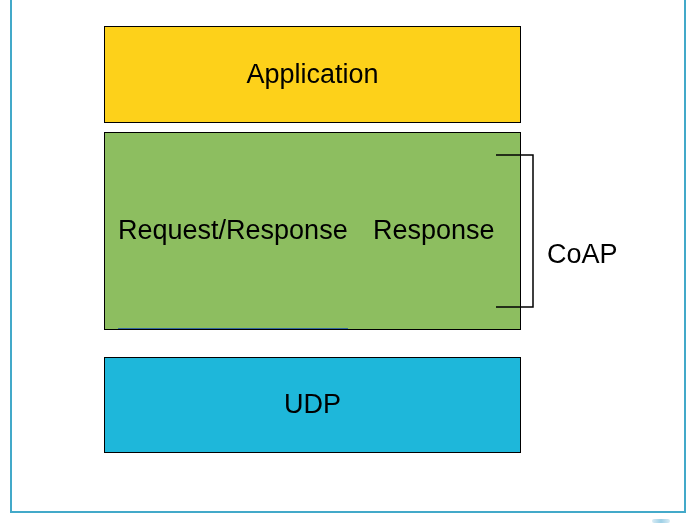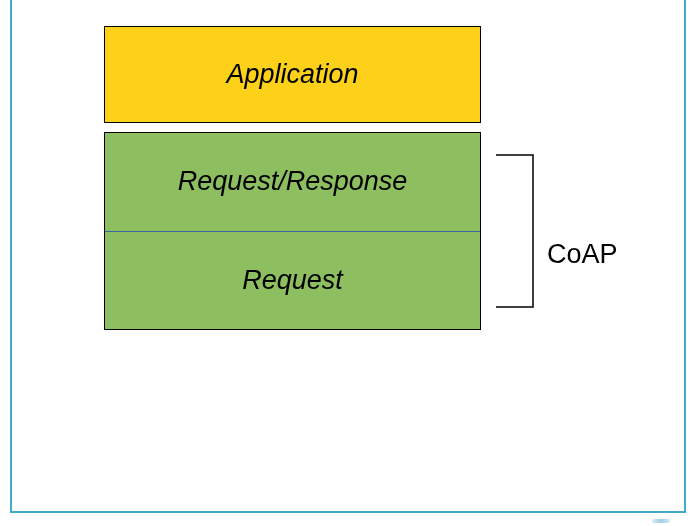--- a/index.html
+++ b/index.html
@@ -22,32 +22,31 @@
     width: 676px;
     height: 521px;
     border: 2px solid;   
     background: transparent;
     pointer-events: none;
   }
 
   .layer, .layer-group {
     position: absolute;
     left: 104px;
-    width: 377px;
+    width: 417px;
     border: 1px solid;   
-    font-style: italic;
   }
   .layer {
     display: flex;
     align-items: center;
     justify-content: center;
   }
 
   .box-application { top: 26px;  height: 97px; }
-  .layer-group     { top: 132px; height: 198px; display: flex; flex-direction: column; }
+  .layer-group     { top: 132px; height: 198px; display: flex; flex-direction: row; padding-left: 13px; }
   .box-udp         { top: 357px; height: 96px; }
 
   .sublayer {
     flex: 1 1 0;
     display: flex;
     align-items: center;
     justify-content: center;
   }
   .sublayer.sub-top { border-bottom: 1px solid; } 
 
@@ -101,24 +100,27 @@
 
   <div class="layer box-application" style="background-color: rgb(253, 209, 26);">
     <span class="layer-label" style="color: rgb(0, 0, 0);">Application</span>
   </div>
 
   <div class="layer-group" style="background-color: rgb(141, 190, 96);">
     <div class="sublayer sub-top" style="border-bottom-color: rgb(53, 104, 159);">
       <span class="layer-label" style="color: rgb(0, 0, 0);">Request/Response</span>
     </div>
     <div class="sublayer">
-      <span class="layer-label" style="color: rgb(0, 0, 0);">Request</span>
+      <span class="layer-label" style="color: rgb(0, 0, 0);">Response</span>
     </div>
   </div>
 
+  <div class="layer box-udp" style="background-color: rgb(30, 183, 218);">
+    <span class="layer-label" style="color: rgb(0, 0, 0);">UDP</span>
+  </div>
 
   <svg class="bracket" viewBox="0 0 40 156" xmlns="http://www.w3.org/2000/svg">
     <path d="M 1 2 L 38 2 L 38 154 L 1 154" style="stroke: rgb(0, 0, 0);"></path>
   </svg>
 
   <div class="coap-label" style="color: rgb(0, 0, 0); margin-top: 23px;">CoAP</div>
 
   <div class="scroll-artifact"></div>
 
 </div>

